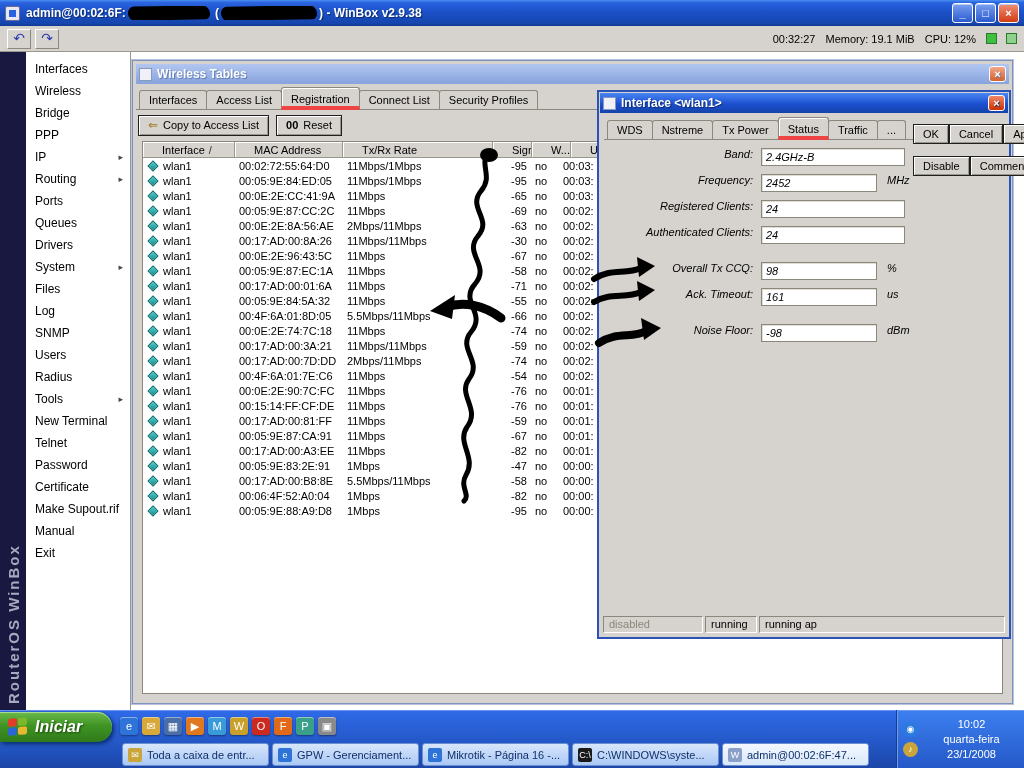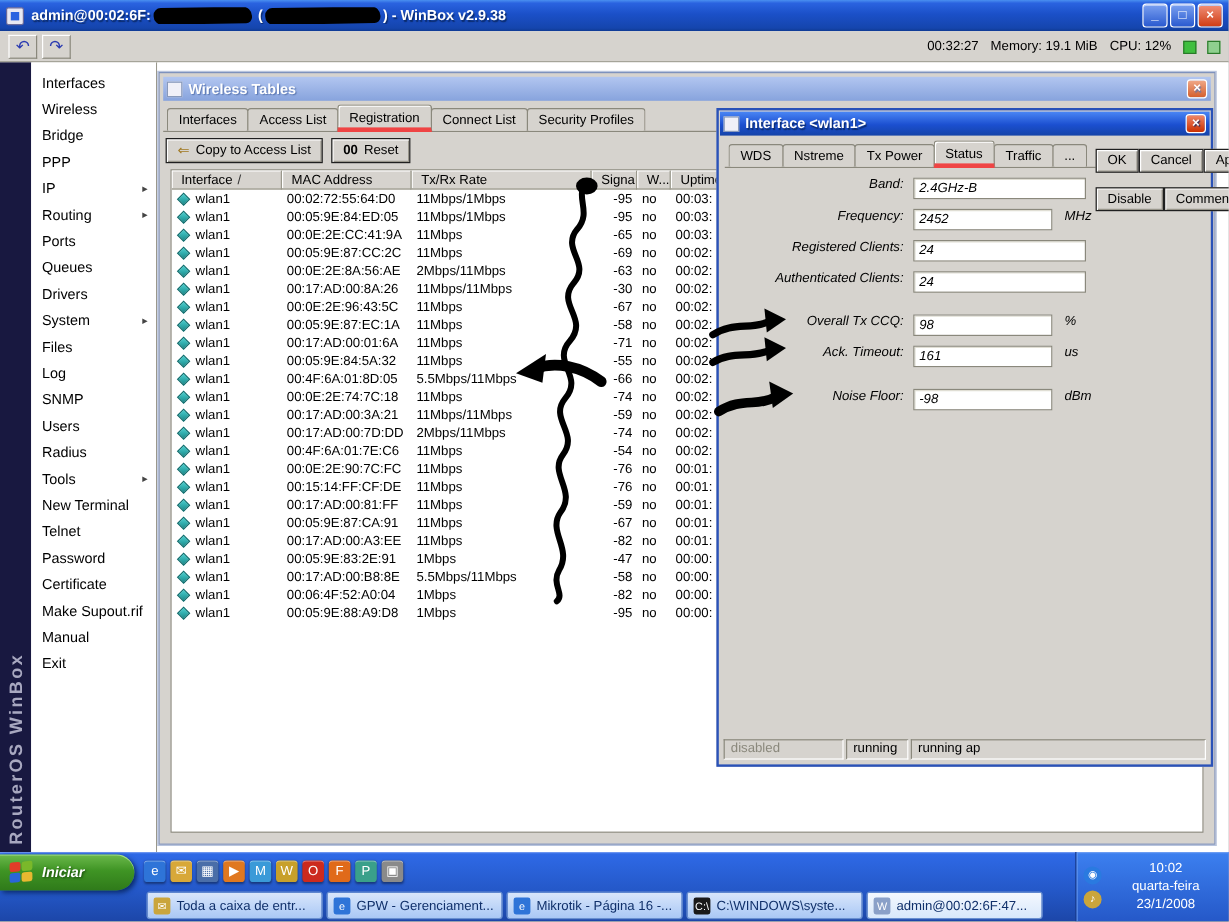--- a/index.html
+++ b/index.html
@@ -14,21 +14,21 @@
   .title-text{flex:1;display:flex;align-items:center;color:#fff;font-size:12px;font-weight:bold;text-shadow:1px 1px 1px #0a2a6a;white-space:pre;overflow:hidden;}
   .redact{display:inline-block;height:14px;background:#000;border-radius:6px 8px 5px 7px;margin:0 2px;transform:rotate(-1deg);}
   .r1{width:82px;} .r2{width:96px;}
   .tb-btn{width:21px;height:20px;margin-left:2px;border-radius:3px;border:1px solid #fff;color:#fff;font-size:11px;font-weight:bold;line-height:18px;text-align:center;flex:none;
     background:linear-gradient(#7aa0f0,#2a5ad0);box-shadow:inset 0 1px 0 #b8ccf8;cursor:default;}
   .tb-btn.close{background:linear-gradient(#f09078,#d03c14);}
 
   
   .toolbar{position:absolute;left:0;top:26px;width:1024px;height:26px;background:#d6d3ce;border-bottom:1px solid #9a988c;display:flex;align-items:center;padding:0 7px;}
   .nav-btn{width:24px;height:20px;margin-right:4px;background:#d6d3ce;border:1px solid;border-color:#fff #8a887c #8a887c #fff;color:#2a3ab0;font-size:14px;line-height:17px;text-align:center;}
-  .toolbar-right{margin-left:auto;display:flex;align-items:flex-end;}
+  .toolbar-right{margin-left:auto;display:flex;align-items:flex-start;}
   .toolbar-right .lab{margin-left:10px;margin-right:3px;}
   .leds{display:flex;align-items:center;margin-left:10px;gap:9px;}
   .led{width:11px;height:11px;border:1px solid #2a7a2a;display:inline-block;}
 
   
   .brand-strip{position:absolute;left:0;top:52px;width:26px;height:658px;background:#181840;}
   .brand-text{position:absolute;left:5px;top:704px;transform:rotate(-90deg);transform-origin:0 0;color:#a8a8c0;font-size:15px;font-weight:bold;letter-spacing:2px;white-space:nowrap;}
   .menu-panel{position:absolute;left:26px;top:52px;width:105px;height:658px;background:#fff;border-right:1px solid #9a988c;padding-top:6px;}
   .menu-item{height:22px;display:flex;align-items:center;padding:0 7px 0 9px;font-size:12px;cursor:default;}
   .mi-label{flex:1;white-space:nowrap;overflow:hidden;}
@@ -47,21 +47,21 @@
   .wtables{position:absolute;left:132px;top:60px;width:881px;height:644px;border:1px solid #7e92bd;outline:1px solid #b8c4dd;padding:3px;}
   .w-titlebar{height:20px;background:linear-gradient(#b2c6f0,#87a3dd);display:flex;align-items:center;padding:0 3px;color:#fff;font-weight:bold;font-size:12px;text-shadow:1px 1px 1px #5a76b0;}
   .w-icon{width:13px;height:13px;background:#f0f0f8;border:1px solid #8899bb;margin-right:5px;flex:none;}
   .w-close{margin-left:auto;width:17px;height:16px;border-radius:3px;border:1px solid #fff;color:#fff;font-size:11px;line-height:14px;text-align:center;font-weight:bold;background:linear-gradient(#f0a888,#d4602e);}
   .w-tabs{margin-top:2px;}
   .w-btnrow{display:flex;gap:7px;padding:5px 2px 0 2px;}
   .copy-arrow{color:#a07820;font-size:12px;}
   .reset-num{font-weight:bold;}
   .w-table{position:absolute;left:9px;top:80px;right:9px;bottom:9px;background:#fff;border:1px solid #8a887c;overflow:hidden;}
   .t-header{display:flex;height:16px;background:#d6d3ce;}
-  .t-hcell{border-right:1px solid #9a988c;border-bottom:1px solid #9a988c;box-shadow:inset 1px 1px 0 #fff;padding:1px 8px;display:flex;align-items:center;gap:4px;overflow:hidden;white-space:nowrap;flex:none;}
+  .t-hcell{border-right:1px solid #9a988c;border-bottom:1px solid #9a988c;box-shadow:inset 1px 1px 0 #fff;padding:1px 19px;display:flex;align-items:center;gap:4px;overflow:hidden;white-space:nowrap;flex:none;}
   .t-header > div:nth-of-type(1){width:92px;}
   .t-header > div:nth-of-type(2){width:108px;}
   .t-header > div:nth-of-type(3){width:150px;}
   .t-header > div:nth-of-type(4){width:38px;}
   .t-header > div:nth-of-type(5){width:28px;}
   .t-header > div:nth-of-type(6){flex:1;}
   .hc-sort{color:#333;}
   .t-row{display:flex;height:15px;align-items:center;}
   .c{padding:0 4px;overflow:hidden;white-space:nowrap;flex:none;}
   .t-row > span:nth-of-type(1){width:92px;display:flex;align-items:center;text-align:center;}
@@ -95,21 +95,21 @@
   .d-status > div:nth-of-type(2){width:52px;}
   .d-status > div:nth-of-type(3){flex:1;}
 
   
   .scribbles{position:absolute;left:0;top:0;z-index:40;pointer-events:none;}
 
   
   .taskbar{position:absolute;left:0;top:710px;width:1024px;height:58px;background:linear-gradient(#2f6ae8 0%,#2458c8 55%,#1c46a8 100%);box-shadow:inset 0 1px 0 #6a94f0;}
   .start-btn{position:absolute;left:0;top:2px;height:30px;width:112px;border-radius:0 16px 16px 0;display:flex;align-items:center;gap:7px;padding:0 14px 0 8px;
     background:linear-gradient(#6cba4c 0%,#3f9424 45%,#2f7a1a 100%);box-shadow:inset 0 1px 0 #a8dc90,2px 2px 4px #0a2a6a;
-    color:#fff;font-size:12px;font-weight:bold;font-style:italic;text-shadow:1px 1px 2px #1a4a0a;}
+    color:#fff;font-size:16px;font-weight:bold;font-style:italic;text-shadow:1px 1px 2px #1a4a0a;}
   .flag{width:20px;height:18px;display:grid;grid-template-columns:9px 9px;grid-template-rows:8px 8px;gap:1px;transform:skewY(-5deg);flex:none;}
   .flag span{border-radius:2px;}
   .f-red{background:#e23c28;}.f-green{background:#7ab82a;}.f-blue{background:#2a66d8;}.f-yellow{background:#e8b830;}
   .quick-launch{position:absolute;left:120px;top:7px;display:flex;gap:4px;}
   .ql-icon{width:18px;height:18px;border-radius:3px;color:#fff;font-size:11px;line-height:18px;text-align:center;box-shadow:inset 0 1px 0 rgba(255,255,255,.45),0 1px 2px rgba(0,0,0,.4);overflow:hidden;}
   .tb-row2{position:absolute;left:122px;top:33px;height:23px;display:flex;gap:3px;}
   .task-btn{flex:none;width:147px;display:flex;align-items:center;gap:5px;padding:0 5px;border-radius:3px;background:linear-gradient(#d8e6fb,#aac8f5);border:1px solid #6a90d0;color:#10306a;overflow:hidden;white-space:nowrap;}
   .task-btn.active{background:linear-gradient(#f4f8fe,#d8e8fb);}
   .tb-icon{width:14px;height:14px;border-radius:2px;flex:none;color:#fff;font-size:9px;line-height:14px;text-align:center;overflow:hidden;}
   .tb-label{overflow:hidden;white-space:nowrap;}

